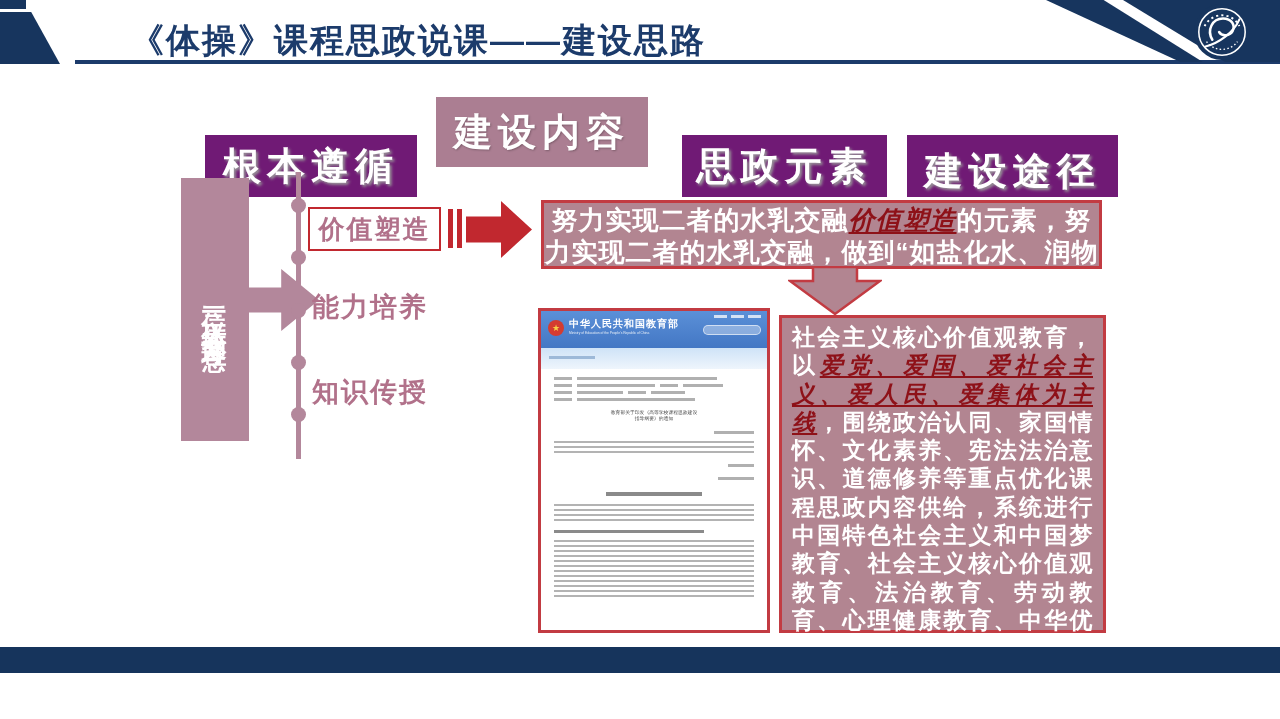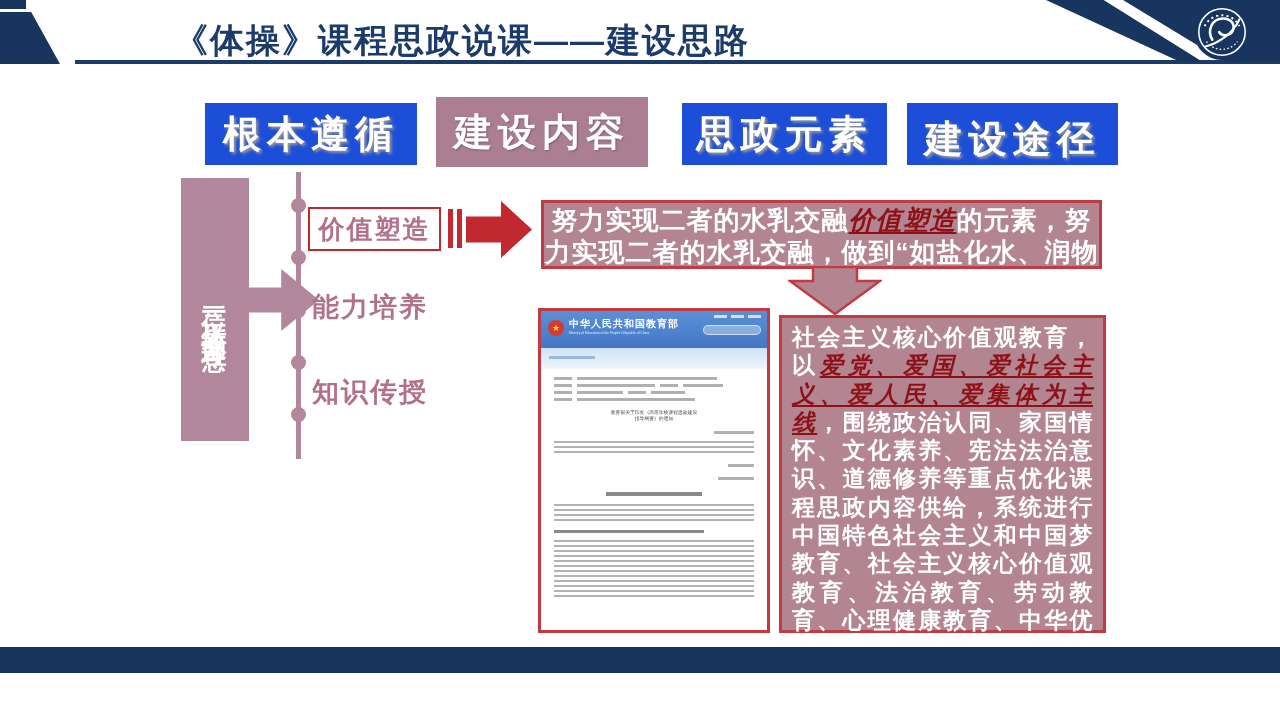--- a/index.html
+++ b/index.html
@@ -3,33 +3,33 @@
 <meta charset="utf-8">
 <style>
   html,body{margin:0;padding:0;background:#fff;}
   .slide{position:relative;width:1280px;height:719px;background:#fff;overflow:hidden;
          font-family:"Liberation Sans","DejaVu Sans",sans-serif;}
   
   .corner-rect{position:absolute;left:0;top:0;width:26px;height:9px;background:#17355e;}
   .corner-trap{position:absolute;left:0;top:12px;width:60px;height:52px;background:#17355e;
                clip-path:polygon(0 0,52% 0,100% 100%,0 100%);}
   .page-title{position:absolute;left:130px;top:18px;font-size:34px;font-weight:bold;
-              color:#1c3b6b;letter-spacing:2px;white-space:nowrap;margin-left:44px;}
+              color:#1c3b6b;letter-spacing:2px;white-space:nowrap;}
   .title-rule{position:absolute;left:75px;top:60px;width:1205px;height:4px;background:#1c3b6b;}
   .corner-band{position:absolute;left:1046px;top:0;width:160px;height:62px;background:#17355e;
                clip-path:polygon(0 0,36% 0,98% 100%,84% 100%);}
   .corner-block{position:absolute;left:1123px;top:0;width:157px;height:62px;background:#17355e;
                 clip-path:polygon(0 0,100% 0,100% 100%,65% 100%);}
   .logo{position:absolute;left:1193px;top:3px;width:58px;height:58px;}
   
   .section-number{position:absolute;left:80px;top:86px;font-size:78px;font-weight:bold;
                   color:#c08da3;font-family:"Liberation Serif","DejaVu Serif",serif;}
   .tab{position:absolute;display:flex;align-items:center;justify-content:center;
        font-weight:bold;color:#fff;font-size:38px;letter-spacing:6px;}
-  .tab.gray{background:#1d4ed8;text-shadow:2px 2px 3px #9a9a9a;}
+  .tab.gray{background:#701a75;text-shadow:2px 2px 3px #9a9a9a;margin-top:32px;}
   .tab.active{background:#ab7e92;text-shadow:1px 1px 2px rgba(0,0,0,.25);}
   .tab1{left:205px;top:103px;width:212px;height:62px;}
   .tab2{left:436px;top:97px;width:212px;height:70px;}
   .tab3{left:682px;top:103px;width:205px;height:62px;text-align:right;}
   .tab4{left:907px;top:103px;width:211px;height:62px;align-items:flex-end;}
   
   .concept-bar{position:absolute;left:181px;top:178px;width:68px;height:263px;background:#b3879b;
                display:flex;align-items:center;justify-content:center;}
   .concept-bar span{writing-mode:vertical-rl;text-orientation:upright;color:#fff;
                     font-size:25px;font-weight:bold;letter-spacing:6px;}

